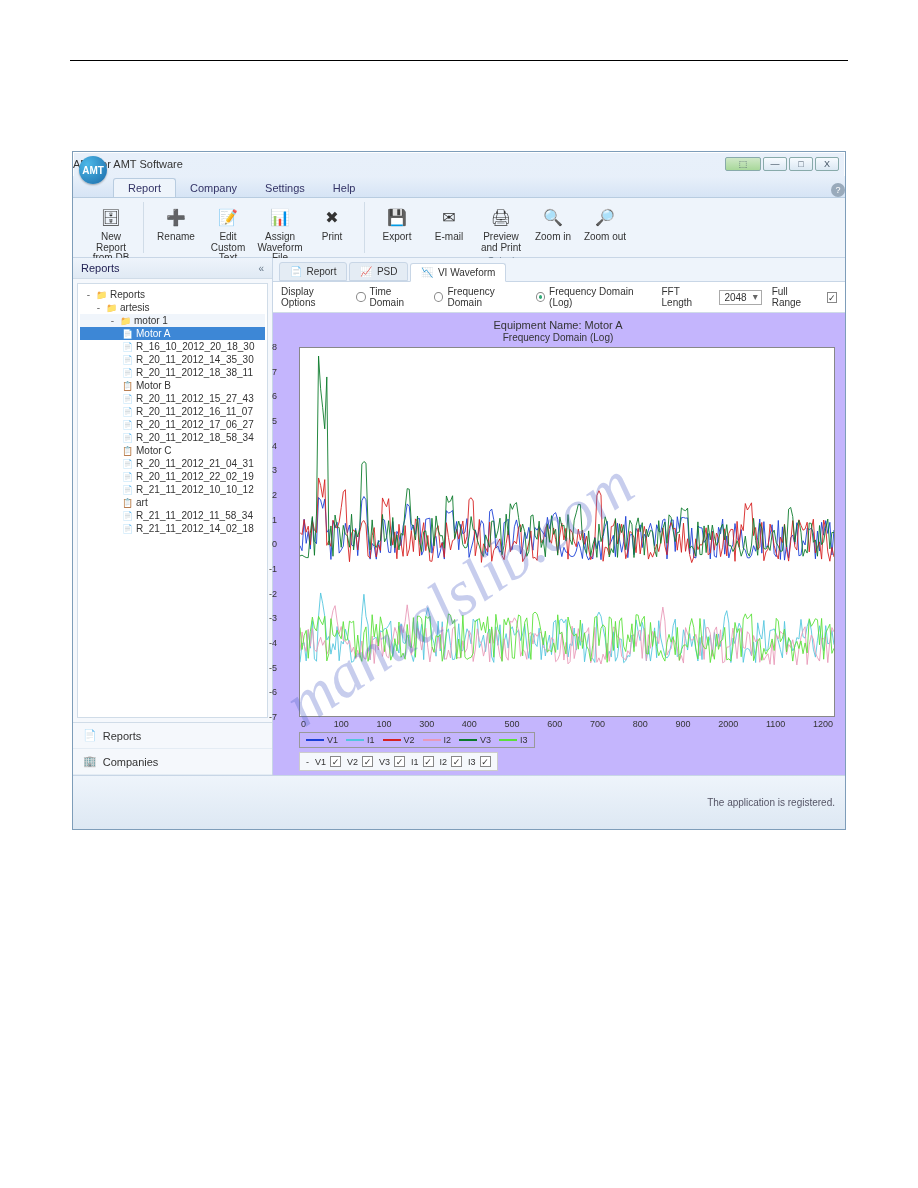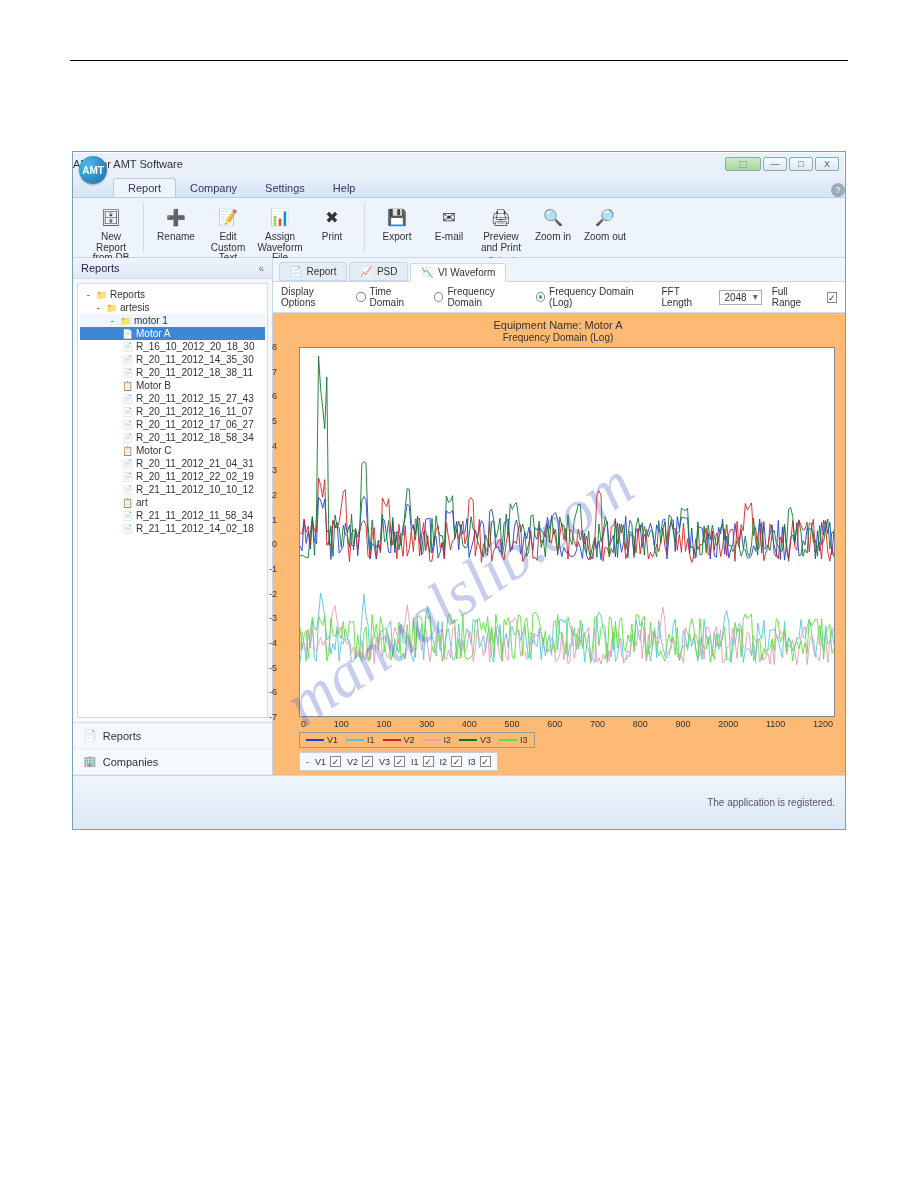--- a/index.html
+++ b/index.html
@@ -40,21 +40,21 @@
 .file-tabs { display:flex; padding:4px 6px 0 6px; gap:2px; background:#eef4fb; border-bottom:1px solid #c8d6e6;}
 .file-tab { padding:3px 10px; font-size:10px; border:1px solid #c8d6e6; background:#e4ecf4; border-radius:3px 3px 0 0; cursor:pointer; display:flex; align-items:center; gap:4px;}
 .file-tab.active{background:#fff; border-bottom-color:#fff; position:relative; top:1px;}
 .opts-bar { display:flex; align-items:center; gap:10px; padding:4px 8px; font-size:10px; border-bottom:1px solid #d0dce8; background:#fff; flex-wrap:nowrap;}
 .opts-bar label{display:flex;align-items:center;gap:4px;cursor:pointer;}
 .radio-dot{width:10px;height:10px;border:1px solid #888;border-radius:50%;display:inline-block;position:relative;}
 .radio-dot.checked::after{content:"";position:absolute;inset:2px;background:#3a7;border-radius:50%;}
 .select-box{border:1px solid #aaa;padding:1px 14px 1px 4px;background:#fff;position:relative;font-size:10px;}
 .select-box::after{content:"▾";position:absolute;right:3px;top:0;color:#666;}
 .chk{width:11px;height:11px;border:1px solid #888;display:inline-flex;align-items:center;justify-content:center;background:#fff;font-size:9px;color:#333;}
-.chart-area { flex:1; padding:6px 10px 4px 8px; background:#fdba74; position:relative;}
+.chart-area { flex:1; padding:6px 10px 4px 8px; background:#c4b5fd; position:relative;}
 .chart-title{text-align:center;font-size:11px;margin-bottom:1px;}
 .chart-sub{text-align:center;font-size:10px;margin-bottom:4px;}
 .chart-box{border:1px solid #888;height:370px;position:relative;background:#fff;overflow:hidden;margin-left:18px;}
 .chart-svg{position:absolute;inset:0;}
 .y-ticks{position:absolute;left:-2px;top:0;bottom:0;width:18px;}
 .y-tick{position:absolute;right:20px;font-size:9px;transform:translateY(-50%);color:#333;}
 .x-ticks{display:flex;justify-content:space-between;margin:2px 0 0 18px;padding:0 2px;font-size:9px;color:#333;}
 .legend-row{display:flex;align-items:center;gap:8px;margin:3px 0 0 18px;font-size:9px;border:1px solid #999;padding:2px 6px;width:fit-content;}
 .leg-item{display:flex;align-items:center;gap:3px;}
 .leg-line{width:18px;height:2px;}

